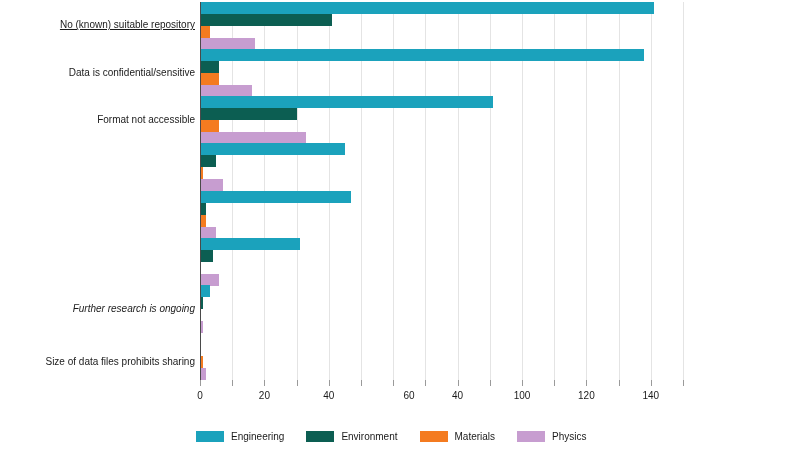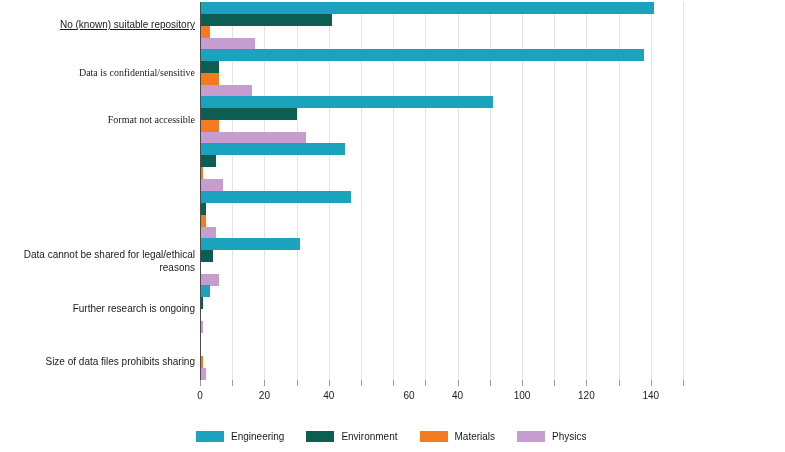--- a/index.html
+++ b/index.html
@@ -206,31 +206,27 @@
         </div>
       </div>
   </div>
 
   <div class="axis-line"></div>
 
   <div class="ylabels" id="ylabels">
       <div class="ylabel" style="top: 17.375px; text-decoration: underline;">
         <div>No (known) suitable repository</div>
       </div>
-      <div class="ylabel" style="top: 64.625px; font-family: Liberation Serif, serif;">
+      <div class="ylabel" style="top: 64.625px;">
         <div>Data is confidential/sensitive</div>
       </div>
-      <div class="ylabel" style="top: 111.875px; font-family: Liberation Serif, serif;">
+      <div class="ylabel" style="top: 111.875px;">
         <div>Format not accessible</div>
       </div>
-      <div class="ylabel" style="top: 247.375px;">
-        <div>Data cannot be shared for legal/ethical</div>
-        <div>reasons</div>
-      </div>
-      <div class="ylabel" style="top: 300.875px;">
+      <div class="ylabel" style="top: 300.875px; font-style: italic;">
         <div>Further research is ongoing</div>
       </div>
       <div class="ylabel" style="top: 354px;">
         <div>Size of data files prohibits sharing</div>
       </div>
     </div>
 
   <div class="xticks" id="xticks">
       <div class="tick" style="left: 0px;"></div>
       <div class="tick" style="left: 32.2px;"></div>

